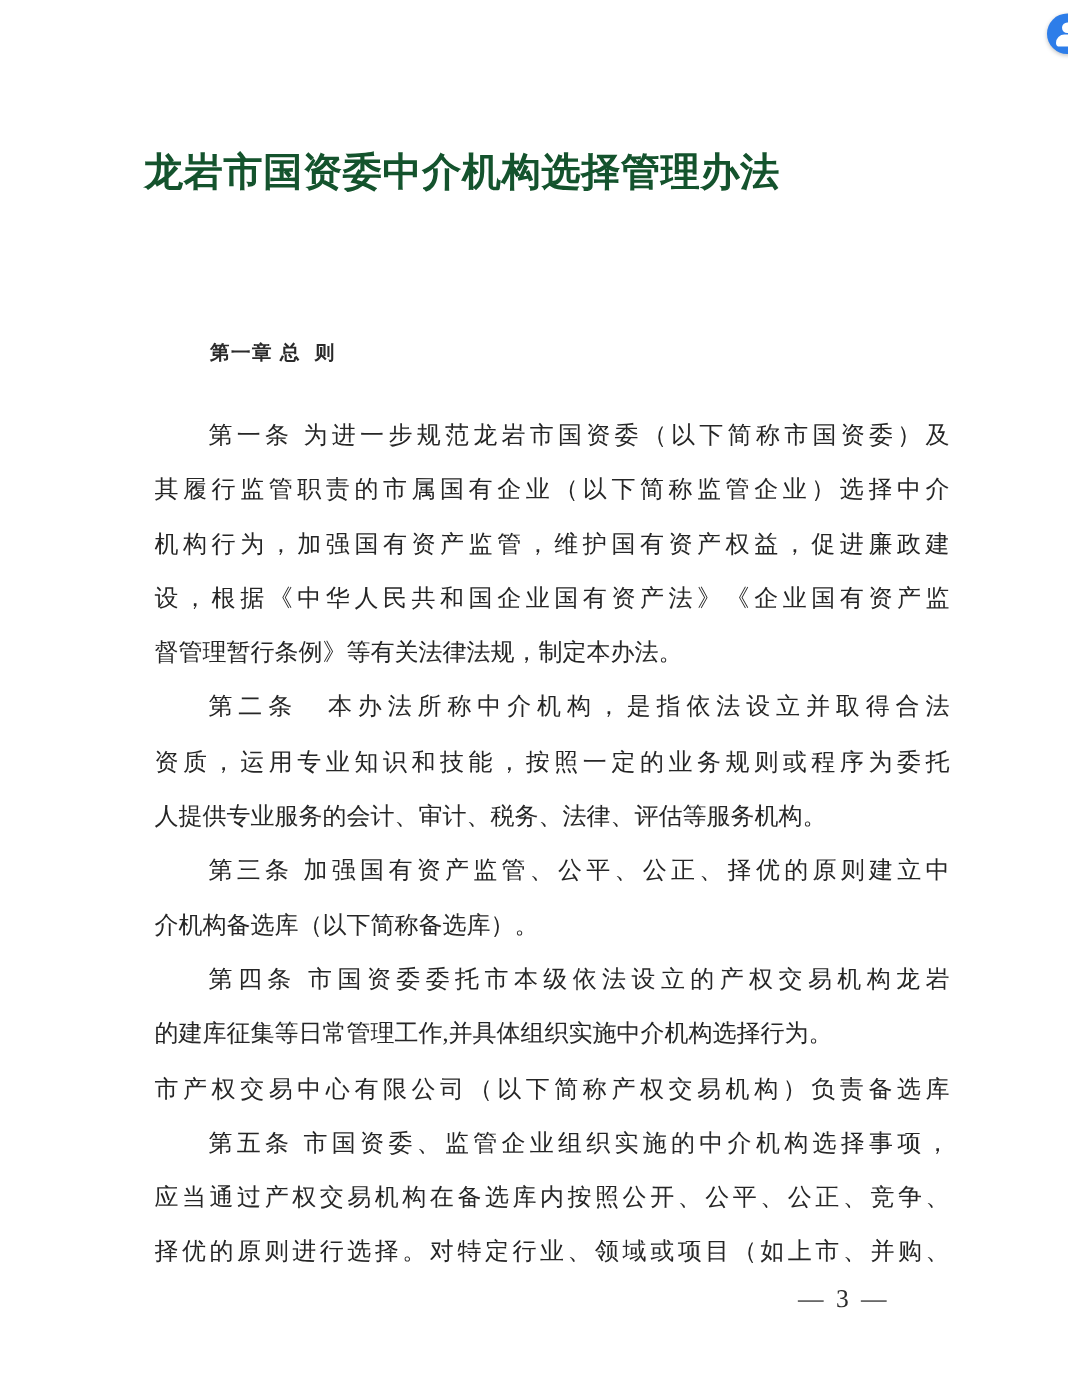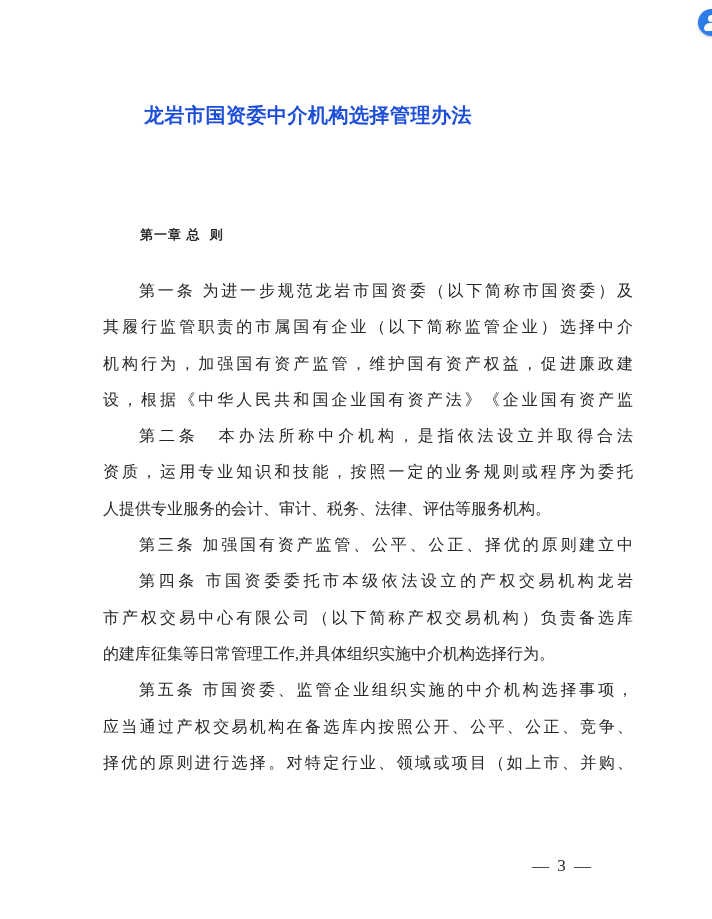--- a/index.html
+++ b/index.html
@@ -19,25 +19,25 @@
     position: absolute;
     inset: 0;
     background: #ffffff;
   }
   .doc-title {
     position: absolute;
     top: 96px;
     left: 0;
     width: 616px;
     text-align: center;
-    font-size: 20px;
+    font-size: 26px;
     line-height: 38px;
     font-weight: bold;
     letter-spacing: 0.5px;
-    color: #1d4ed8;
+    color: #14532d;
     margin: 0;
   }
   .chapter-heading {
     position: absolute;
     top: 226px;
     left: 140px;
     font-family: "Liberation Sans", "DejaVu Sans", sans-serif;
     font-size: 13px;
     font-weight: bold;
     color: #2a2a2a;
@@ -109,27 +109,29 @@
 
   <h1 class="doc-title">龙岩市国资委中介机构选择管理办法</h1>
 
   <h2 class="chapter-heading">第一章 总  则</h2>
 
   <div class="doc-body">
       <div class="line indent">第一条 为进一步规范龙岩市国资委（以下简称市国资委）及</div>
       <div class="line">其履行监管职责的市属国有企业（以下简称监管企业）选择中介</div>
       <div class="line">机构行为，加强国有资产监管，维护国有资产权益，促进廉政建</div>
       <div class="line">设，根据《中华人民共和国企业国有资产法》《企业国有资产监</div>
+      <div class="line end">督管理暂行条例》等有关法律法规，制定本办法。</div>
       <div class="line indent">第二条　本办法所称中介机构，是指依法设立并取得合法</div>
       <div class="line">资质，运用专业知识和技能，按照一定的业务规则或程序为委托</div>
       <div class="line end">人提供专业服务的会计、审计、税务、法律、评估等服务机构。</div>
       <div class="line indent">第三条 加强国有资产监管、公平、公正、择优的原则建立中</div>
+      <div class="line end">介机构备选库（以下简称备选库）。</div>
       <div class="line indent">第四条 市国资委委托市本级依法设立的产权交易机构龙岩</div>
+      <div class="line end">的建库征集等日常管理工作,并具体组织实施中介机构选择行为。</div>
       <div class="line">市产权交易中心有限公司（以下简称产权交易机构）负责备选库</div>
-      <div class="line end">的建库征集等日常管理工作,并具体组织实施中介机构选择行为。</div>
       <div class="line indent">第五条 市国资委、监管企业组织实施的中介机构选择事项，</div>
       <div class="line">应当通过产权交易机构在备选库内按照公开、公平、公正、竞争、</div>
       <div class="line">择优的原则进行选择。对特定行业、领域或项目（如上市、并购、</div>
     </div>
 
   <div class="page-number">— 3 —</div>
 
   <div class="float-btn">
     <span class="person-head"></span>
     <span class="person-body"></span>

